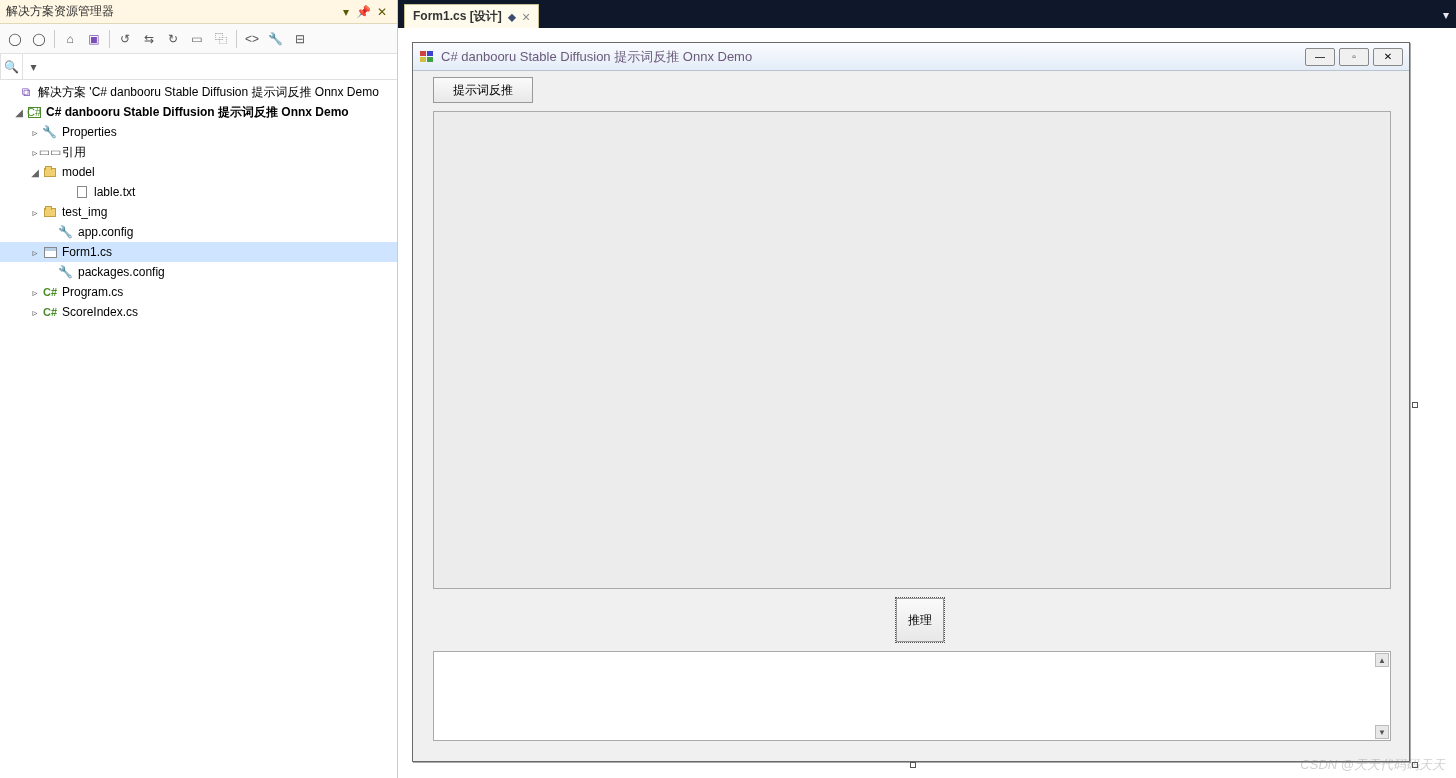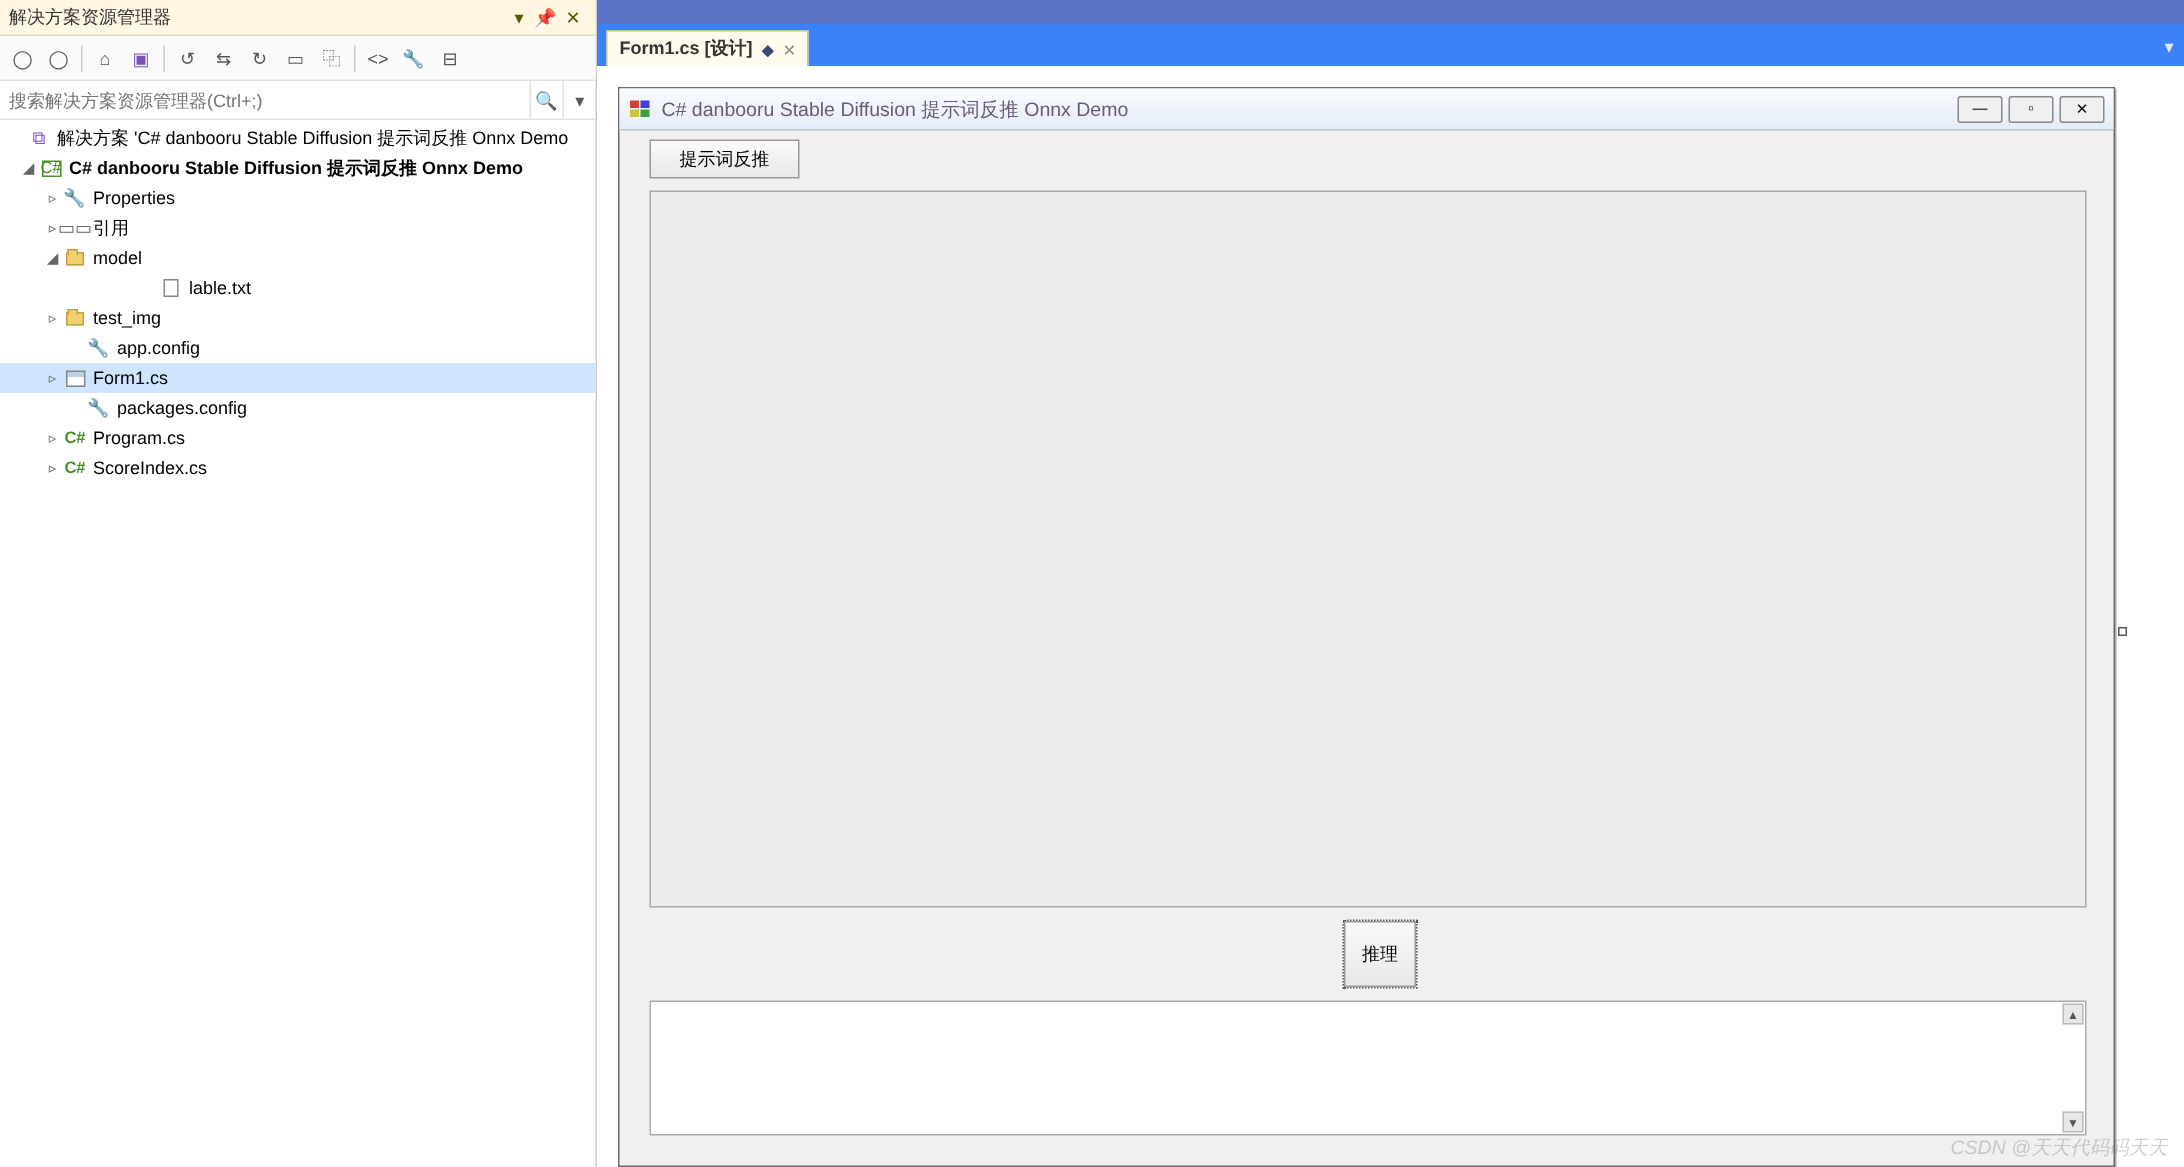--- a/index.html
+++ b/index.html
@@ -25,21 +25,21 @@
 .ic-folder::before { content: ""; position: absolute; top: -3px; left: 0; width: 5px; height: 3px; background: #f0d070; border: 1px solid #c0a040; border-bottom: none; }
 .ic-cs { color: #4a8c2a; font-weight: bold; font-size: 11px; }
 .ic-file { border: 1px solid #888; width: 10px; height: 12px; background: #fff; position: relative; }
 .ic-sln { color: #7a4fb8; font-size: 12px; }
 .ic-proj { color: #4a8c2a; font-size: 11px; border: 1px solid #4a8c2a; width: 13px; height: 11px; display: flex; align-items: center; justify-content: center; }
 .ic-wrench { color: #666; font-size: 12px; }
 .ic-ref { color: #666; font-size: 12px; }
 .ic-onnx { width: 10px; height: 10px; border-radius: 50%; background: #4fa8d8; border: 1px solid #2a7aa0; }
 .ic-form { color: #666; font-size: 10px; border: 1px solid #888; width: 13px; height: 11px; background: linear-gradient(#b8d0e8 0, #b8d0e8 3px, #fff 3px); }
 .main { flex: 1; display: flex; flex-direction: column; background: #5a73c4; }
-.tabbar { height: 28px; display: flex; align-items: flex-end; padding-left: 6px; background: #3b82f6; margin-top: 16px; }
+.tabbar { height: 28px; display: flex; align-items: flex-end; padding-left: 6px; background: #0f172a; }
 .tab { background: #fefbec; height: 24px; display: flex; align-items: center; padding: 0 8px; gap: 6px; border: 1px solid #c8c090; border-bottom: none; }
 .tab .tlabel { font-weight: bold; color: #333; }
 .tab .tmod { color: #3a4a70; }
 .tab .tclose { color: #888; cursor: pointer; font-size: 14px; }
 .tabbar .spacer { flex: 1; }
 .tabbar .menu { width: 20px; height: 20px; color: #e8e8f0; text-align: center; cursor: pointer; }
 .designview { flex: 1; background: #fff; padding: 12px; }
 .designer-canvas { width: 100%; height: 100%; position: relative; }
 .winform { position: absolute; left: 2px; top: 2px; width: 998px; height: 720px; border: 1px solid #6a6a6a; background: #f0f0f0; box-shadow: 1px 1px 0 #aaa; }
 .winform-title { height: 28px; background: linear-gradient(#fafcff, #e4ecf7); border-bottom: 1px solid #b8c2d0; display: flex; align-items: center; padding: 0 6px; }
@@ -76,21 +76,20 @@
     <div class="tb">⇆</div>
     <div class="tb">↻</div>
     <div class="tb">▭</div>
     <div class="tb">⿻</div>
     <div class="sep"></div>
     <div class="tb">&lt;&gt;</div>
     <div class="tb">🔧</div>
     <div class="tb">⊟</div>
   </div>
   <div class="searchrow">
-    <input type="text" placeholder="搜索解决方案资源管理器(Ctrl+;)" style="">
     <div class="sbtn">🔍</div>
     <div class="sbtn">▾</div>
   </div>
 
   <div class="tree">
     <div class="node" style="padding-left:4px">
       <span class="twisty empty">▹</span>
       <span class="icon ic-sln">⧉</span>
       <span class="label">解决方案 'C# danbooru Stable Diffusion 提示词反推 Onnx Demo</span>
     </div>
@@ -111,21 +110,21 @@
       <span class="icon ic-ref">▭▭</span>
       <span class="label">引用</span>
     </div>
     <div class="node" style="padding-left:28px">
       <span class="twisty">◢</span>
       <span class="icon">
           <span class="ic-folder"></span>
         </span>
       <span class="label">model</span>
     </div>
-    <div class="node" style="padding-left:92px">
+    <div class="node" style="padding-left:60px">
       <span class="twisty empty">▹</span>
       <span class="icon">
           <span class="ic-file"></span>
         </span>
       <span class="label">lable.txt</span>
     </div>
     <div class="node" style="padding-left:28px">
       <span class="twisty">▹</span>
       <span class="icon">
           <span class="ic-folder"></span>

